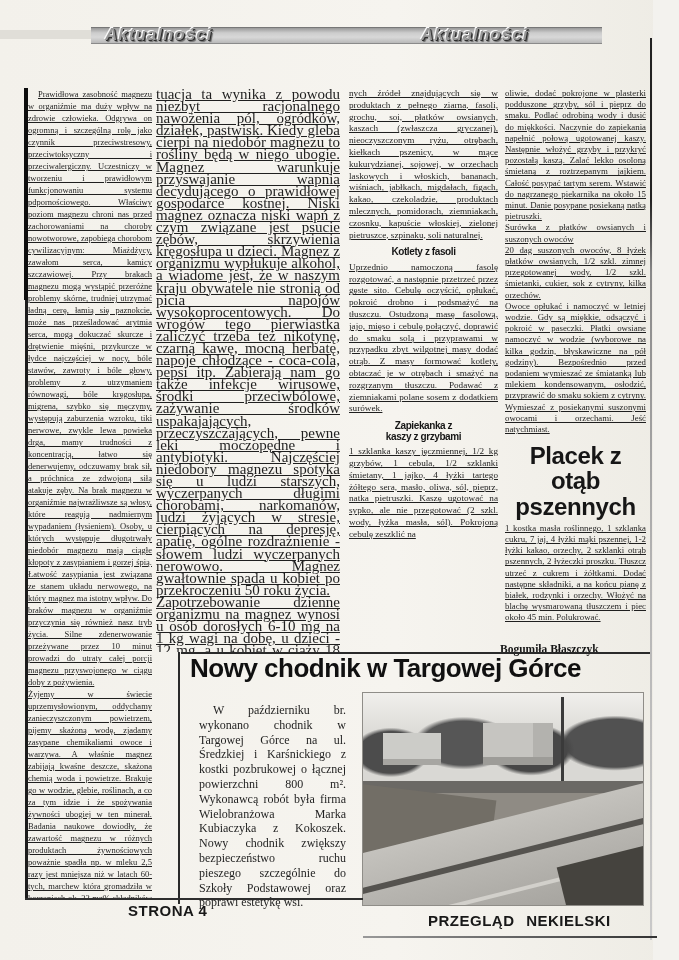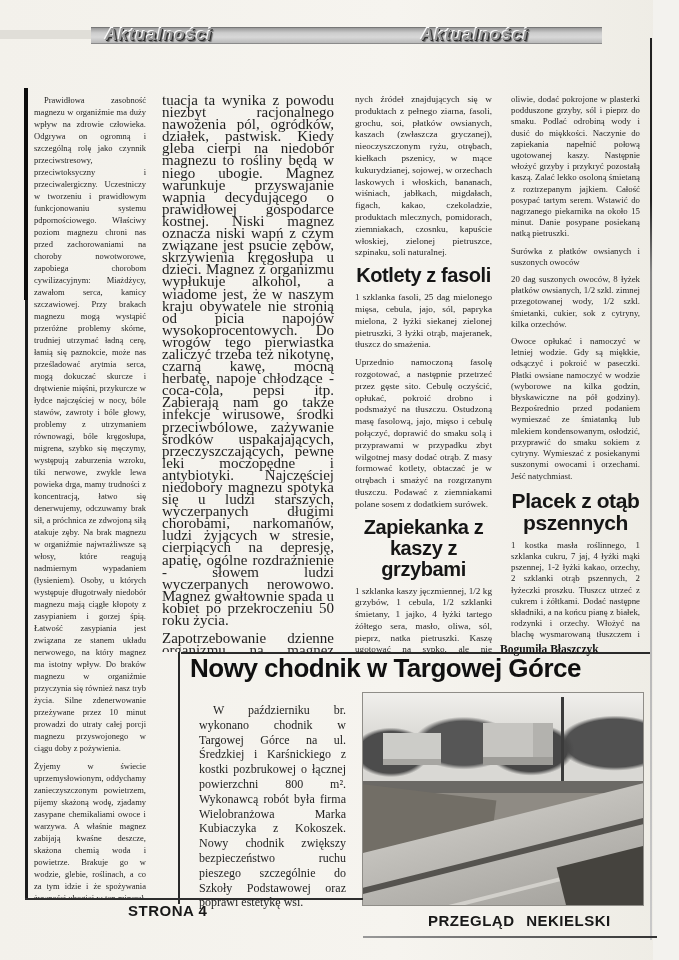--- a/index.html
+++ b/index.html
@@ -13,29 +13,29 @@
           box-shadow:inset 0 1px 0 #777, inset 0 -1px 0 #8a8a8a;}
   .banner-text{position:absolute;top:-2px;font:italic 800 17px/1.2 "Liberation Sans",sans-serif;
           color:#979797;letter-spacing:1px;
           text-shadow:-1px -1px 0 #fafafa,1px 1px 0 #2e2e2e,2px 2px 1px #6b6b6b;}
   .banner-text.first{left:14px;}
   .banner-text.second{left:330px;}
   .headline{position:absolute;left:94px;top:44px;width:505px;margin:0;
           font:bold 34px/1.15 "Liberation Sans",sans-serif;letter-spacing:-1px;color:#121212;}
   
   .col{position:absolute;top:88px;text-align:justify;overflow:hidden;}
-  .col p{margin:6px;}
+  .col p{margin:0;text-decoration:underline;}
   .col1{left:28px;width:124px;height:810px;font-size:8.5px;line-height:12px;}
   .col2{left:156px;width:184px;height:564px;font-size:15px;line-height:12.1px;}
   .col3{left:349px;width:149px;height:564px;font-size:9.2px;line-height:11.8px;}
   .col4{left:505px;width:141px;height:553px;font-size:8.8px;line-height:11.2px;}
   .rhead{font-family:"Liberation Sans",sans-serif;font-weight:bold;text-align:center;
          margin:6px 0 4px;line-height:1.05;letter-spacing:-0.4px;white-space:pre-line;color:#161616;}
-  .col3 .rhead{font-size:20px;}
-  .col4 .rhead{font-size:21px;margin-top:8px;}
+  .col3 .rhead{font-size:10px;}
+  .col4 .rhead{font-size:24px;margin-top:8px;}
   .author{position:absolute;left:500px;top:643px;width:146px;text-align:left;
           font:bold 11.5px "Liberation Serif",serif;color:#161616;}
   
   .edge-left{position:absolute;left:25px;top:88px;width:3px;height:810px;background:#1c1c1c;}
   .edge-left-thick{position:absolute;left:24px;top:88px;width:4px;height:212px;background:#0d0d0d;}
   .edge-right{position:absolute;left:650px;top:38px;width:2px;height:902px;
           background:linear-gradient(#222 0 18%,#888 26%,#b5b5b5 60%,#c9c9c9);}
   .gutter-right{position:absolute;left:653px;top:0;width:26px;height:960px;background:#f3f2ee;}
   
   .ba-toprule{position:absolute;left:181px;top:652px;width:469px;height:2px;background:#2a2a2a;}
@@ -97,21 +97,20 @@
       <p class="para">Żyjemy w świecie uprzemysłowionym, oddychamy zanieczyszczonym powietrzem, pijemy skażoną wodę, zjadamy zasypane chemikaliami owoce i warzywa. A właśnie magnez zabijają kwaśne deszcze, skażona chemią woda i powietrze. Brakuje go w wodzie, glebie, roślinach, a co za tym idzie i że spożywania żywności ubogiej w ten minerał. Badania naukowe dowiodły, że zawartość magnezu w różnych produktach żywnościowych poważnie spadła np. w mleku 2,5 razy jest mniejsza niż w latach 60-tych, marchew która gromadziła w korzeniach ok. 22 mg% składników mineralnych, a dziś tylko 6 mg%. Naukowcy twierdzą, że sy-</p>
     </div>
   <div class="col col2">
       <p class="para">tuacja ta wynika z powodu niezbyt racjonalnego nawożenia pól, ogródków, działek, pastwisk. Kiedy gleba cierpi na niedobór magnezu to rośliny będą w niego ubogie. Magnez warunkuje przyswajanie wapnia decydującego o prawidłowej gospodarce kostnej. Niski magnez oznacza niski wapń z czym związane jest psucie zębów, skrzywienia kręgosłupa u dzieci. Magnez z organizmu wypłukuje alkohol, a wiadome jest, że w naszym kraju obywatele nie stronią od picia napojów wysokoprocentowych. Do wrogów tego pierwiastka zaliczyć trzeba też nikotynę, czarną kawę, mocną herbatę, napoje chłodzące - coca-cola, pepsi itp. Zabierają nam go także infekcje wirusowe, środki przeciwbólowe, zażywanie środków uspakajających, przeczyszczających, pewne leki moczopędne i antybiotyki. Najczęściej niedobory magnezu spotyka się u ludzi starszych, wyczerpanych długimi chorobami, narkomanów, ludzi żyjących w stresie, cierpiących na depresję, apatię, ogólne rozdrażnienie - słowem ludzi wyczerpanych nerowowo. Magnez gwałtownie spada u kobiet po przekroczeniu 50 roku życia.</p>
       <p class="para">Zapotrzebowanie dzienne organizmu na magnez wynosi u osób dorosłych 6-10 mg na 1 kg wagi na dobę, u dzieci - 12 mg, a u kobiet w ciąży 18 mg. Aby zapewnić organizmowi niezbędną ilość magnezu oczywiście, że najprościej byłoby zażywać tabletki z magnezem - Asmag, magnesil, Aspargin, Biomag, Bolomit - preparat magnezowo - wapniowy, Magne - B6, Magnesol 150, Magnezytki.</p>
       <p class="para">O wiele korzystniej jest przyjmować magnez pochodzący z natural-</p>
     </div>
   <div class="col col3">
       <p class="para">nych źródeł znajdujących się w produktach z pełnego ziarna, fasoli, grochu, soi, płatków owsianych, kaszach (zwłaszcza gryczanej), nieoczyszczonym ryżu, otrębach, kiełkach pszenicy, w mące kukurydzianej, sojowej, w orzechach laskowych i włoskich, bananach, wiśniach, jabłkach, migdałach, figach, kakao, czekoladzie, produktach mlecznych, pomidorach, ziemniakach, czosnku, kapuście włoskiej, zielonej pietruszce, szpinaku, soli naturalnej.</p>
       <h3 class="rhead">Kotlety z fasoli</h3>
-      <p class="para">1 szklanka fasoli, 25 dag mielonego mięsa, cebula, jajo, sól, papryka mielona, 2 łyżki siekanej zielonej pietruszki, 3 łyżki otrąb, majeranek, tłuszcz do smażenia.</p>
       <p class="para">Uprzednio namoczoną fasolę rozgotować, a następnie przetrzeć przez gęste sito. Cebulę oczyścić, opłukać, pokroić drobno i podsmażyć na tłuszczu. Ostudzoną masę fasolową, jajo, mięso i cebulę połączyć, doprawić do smaku solą i przyprawami w przypadku zbyt wilgotnej masy dodać otrąb. Z masy formować kotlety, obtaczać je w otrębach i smażyć na rozgrzanym tłuszczu. Podawać z ziemniakami polane sosem z dodatkiem surówek.</p>
       <h3 class="rhead">Zapiekanka z
 kaszy z grzybami</h3>
       <p class="para">1 szklanka kaszy jęczmiennej, 1/2 kg grzybów, 1 cebula, 1/2 szklanki śmietany, 1 jajko, 4 łyżki tartego żółtego sera, masło, oliwa, sól, pieprz, natka pietruszki. Kaszę ugotować na sypko, ale nie przegotować (2 szkl. wody, łyżka masła, sól). Pokrojoną cebulę zeszklić na</p>
     </div>
   <div class="col col4">
       <p class="para">oliwie, dodać pokrojone w plasterki podduszone grzyby, sól i pieprz do smaku. Podlać odrobiną wody i dusić do miękkości. Naczynie do zapiekania napełnić połową ugotowanej kaszy. Następnie włożyć grzyby i przykryć pozostałą kaszą. Zalać lekko osoloną śmietaną z roztrzepanym jajkiem. Całość posypać tartym serem. Wstawić do nagrzanego piekarnika na około 15 minut. Danie posypane posiekaną natką pietruszki.</p>
       <p class="para">Surówka z płatków owsianych i suszonych owoców</p>
       <p class="para">20 dag suszonych owoców, 8 łyżek płatków owsianych, 1/2 szkl. zimnej przegotowanej wody, 1/2 szkl. śmietanki, cukier, sok z cytryny, kilka orzechów.</p>
       <p class="para">Owoce opłukać i namoczyć w letniej wodzie. Gdy są miękkie, odsączyć i pokroić w paseczki. Płatki owsiane namoczyć w wodzie (wyborowe na kilka godzin, błyskawiczne na pół godziny). Bezpośrednio przed podaniem wymieszać ze śmiatanką lub mlekiem kondensowanym, osłodzić, przyprawić do smaku sokiem z cytryny. Wymieszać z posiekanymi suszonymi owocami i orzechami. Jeść natychmiast.</p>

